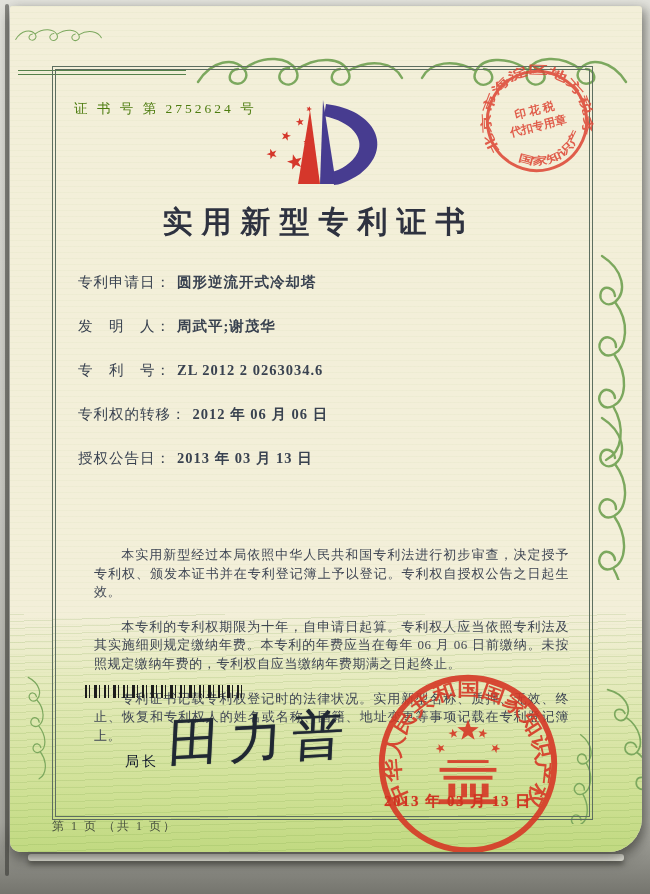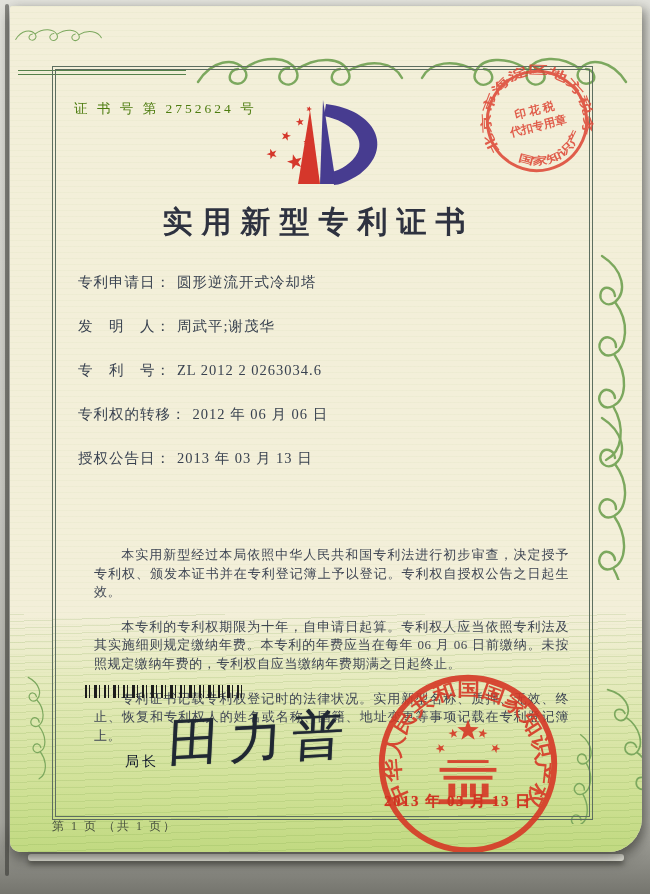--- a/index.html
+++ b/index.html
@@ -25,21 +25,21 @@
     background:repeating-linear-gradient(178deg,rgba(110,155,60,.16) 0 1px,transparent 1px 7px);}
   .frame{position:absolute;left:42px;top:60px;width:533px;height:746px;z-index:3;
     border:4px double #5d6e60;pointer-events:none;}
   .content{position:absolute;inset:0;z-index:4;}
   .cert-no{position:absolute;left:64px;top:94px;font-size:13.5px;letter-spacing:3px;color:#4d7c0f;}
   .logo{position:absolute;left:238px;top:90px;width:160px;height:100px;}
   .title{position:absolute;left:42px;top:196px;width:533px;text-align:center;
     font-size:30px;font-weight:600;letter-spacing:9px;color:#2e3240;}
   .fields{position:absolute;left:68px;top:266px;width:507px;}
   .field{font-size:14.5px;line-height:21px;margin-bottom:23px;color:#394250;letter-spacing:1px;}
-  .field .val{margin-left:6px;}
+  .field .val{margin-left:6px;font-weight:bold;}
   .paras{position:absolute;left:68px;top:524px;width:507px;color:#3f4654;}
   .paras p{margin:16px;font-size:13px;line-height:18.6px;text-indent:2.1em;
     text-align:justify;letter-spacing:.6px;}
   .barcode{position:absolute;left:75px;top:679px;width:158px;height:13px;z-index:4;
     background:repeating-linear-gradient(90deg,#1d1d1d 0 2px,transparent 2px 4px,#1d1d1d 4px 5px,transparent 5px 9px,#1d1d1d 9px 12px,transparent 12px 14px,#1d1d1d 14px 15px,transparent 15px 19px);}
   .juzhang{position:absolute;left:115px;top:747px;font-size:14px;letter-spacing:3px;color:#0f172a;z-index:4;font-family:Liberation Mono, monospace;}
   .sig-name{position:absolute;left:158px;top:698px;font-size:52px;color:#202833;z-index:4;
     font-family:"DejaVu Serif",serif;transform:rotate(-3deg) skewX(-6deg);letter-spacing:10px;
     text-shadow:0 0 1px rgba(20,30,40,.7);}
   .seal{position:absolute;left:360px;top:660px;width:196px;height:196px;z-index:5;opacity:.9;}

